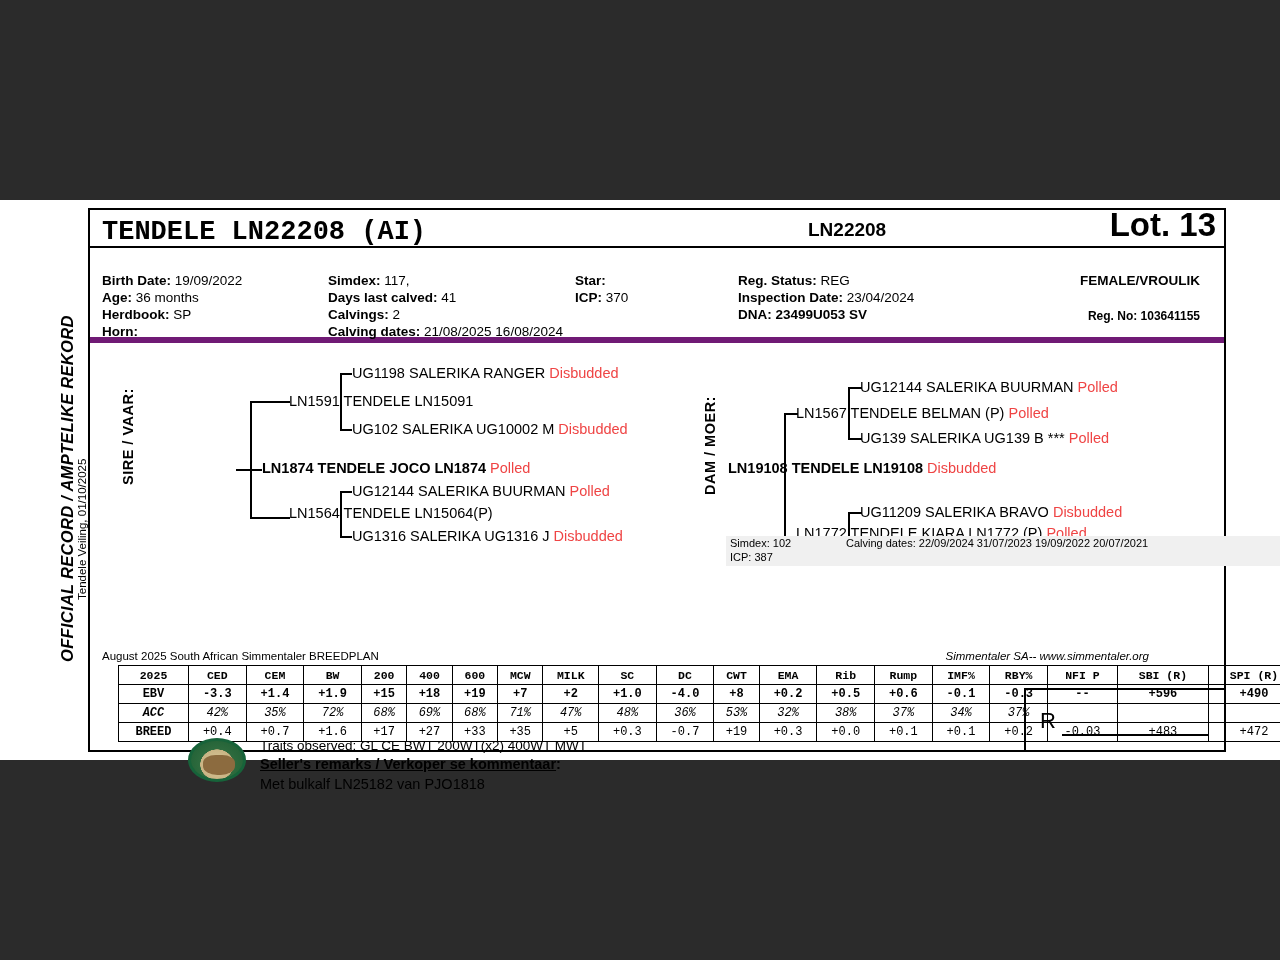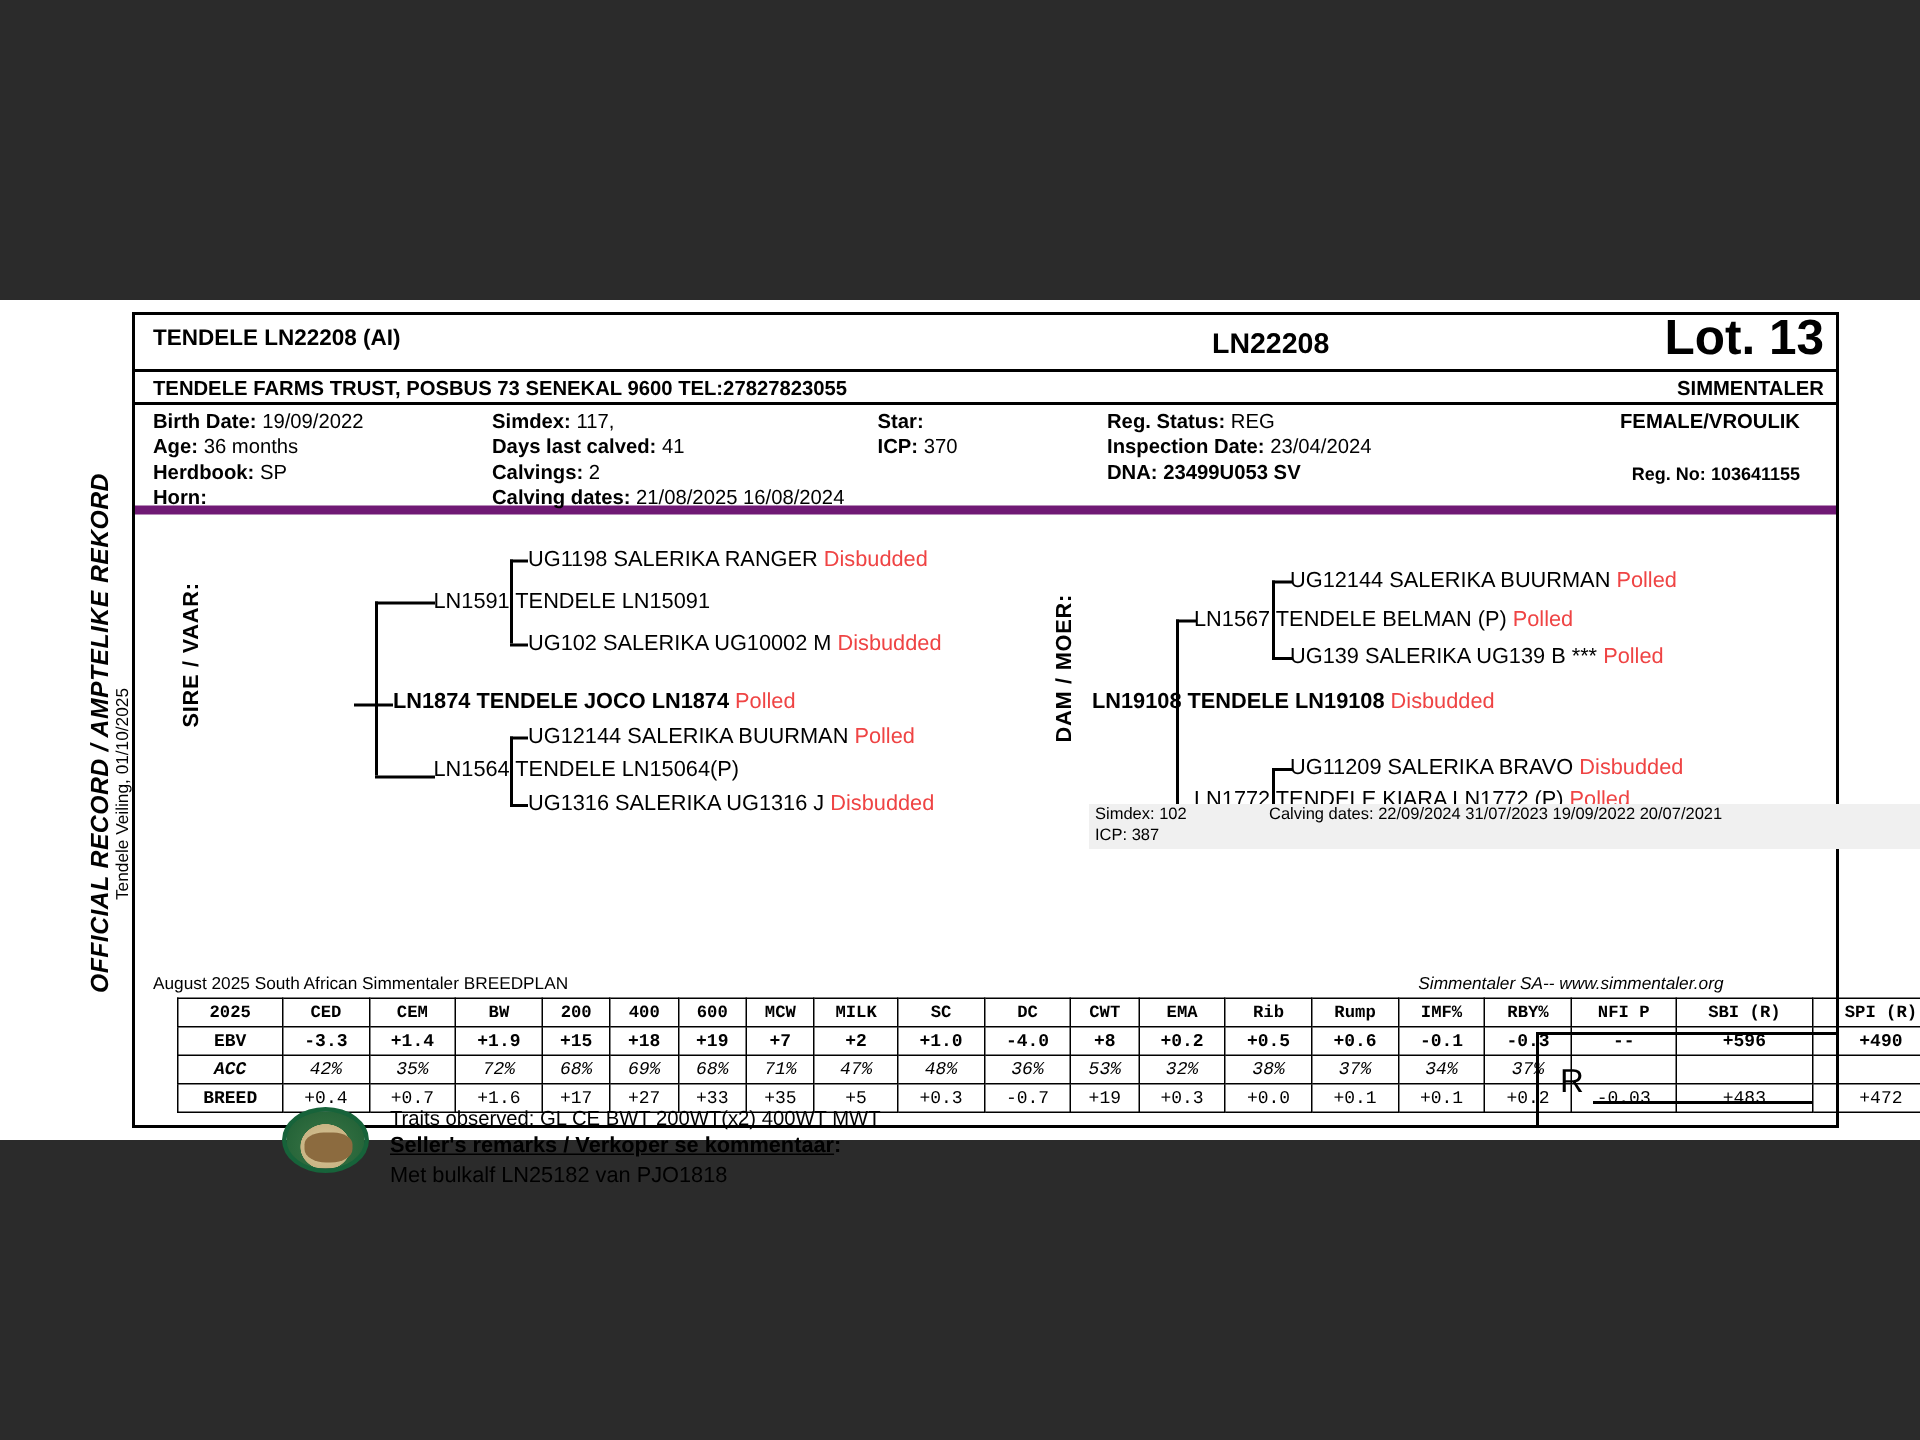--- a/index.html
+++ b/index.html
@@ -56,21 +56,21 @@
   }
 
   
   .hrow { position: absolute; left: 0; width: 100%; box-sizing: border-box; }
   #row-title {
     top: 0; height: 38px;
     border-bottom: 2px solid #000;
   }
   #row-title .animal-name {
     position: absolute; left: 12px; top: 7px;
-    font-size: 15px; font-weight: bold;
+    font-size: 27px; font-weight: bold; font-family: Liberation Mono, monospace;
   }
   #row-title .reg-code {
     position: absolute; left: 718px; top: 9px;
     font-size: 19px; font-weight: bold;
   }
   #row-title .lot {
     position: absolute; right: 8px; top: -4px;
     font-size: 33px; font-weight: bold;
   }
   #row-owner {
@@ -90,21 +90,21 @@
   #details {
     position: absolute; left: 0; top: 60px;
     width: 100%; height: 67px;
     border-bottom: 6px solid #701a75;
     font-size: 13.5px;
   }
   #details .cell { position: absolute; white-space: nowrap; }
   #details b { font-weight: bold; }
   .c1 { left: 12px; }
   .c2 { left: 238px; }
-  .c3 { left: 495px; }
+  .c3 { left: 485px; }
   .c4 { left: 648px; }
   .r1 { top: 3px; }
   .r2 { top: 20px; }
   .r3 { top: 37px; }
   .r4 { top: 54px; }
   #details .right { position: absolute; right: 24px; white-space: nowrap; }
   #details .right.r1 { top: 3px; font-weight: bold; font-size: 13.5px; }
   #details .right.r3 { top: 39px; font-weight: bold; font-size: 12px; padding-left: 24px; }
 
   
@@ -237,24 +237,20 @@
   </div>
 
   <div id="card">
 
     <div class="hrow" id="row-title">
       <div class="animal-name">TENDELE LN22208 (AI)</div>
       <div class="reg-code">LN22208</div>
       <div class="lot">Lot. 13</div>
     </div>
 
-    <div class="hrow" id="row-owner">
-      <div class="owner">TENDELE FARMS TRUST, POSBUS 73 SENEKAL 9600 TEL:27827823055</div>
-      <div class="breed">SIMMENTALER</div>
-    </div>
 
     <div id="details">
       <div class="cell c1 r1"><b>Birth Date:</b> <span>19/09/2022</span></div>
       <div class="cell c1 r2"><b>Age:</b> <span>36 months</span></div>
       <div class="cell c1 r3"><b>Herdbook:</b> <span>SP</span></div>
       <div class="cell c1 r4"><b>Horn:</b> <span></span></div>
 
       <div class="cell c2 r1"><b>Simdex:</b> <span>117,</span></div>
       <div class="cell c2 r2"><b>Days last calved:</b> <span>41</span></div>
       <div class="cell c2 r3"><b>Calvings:</b> <span>2</span></div>

